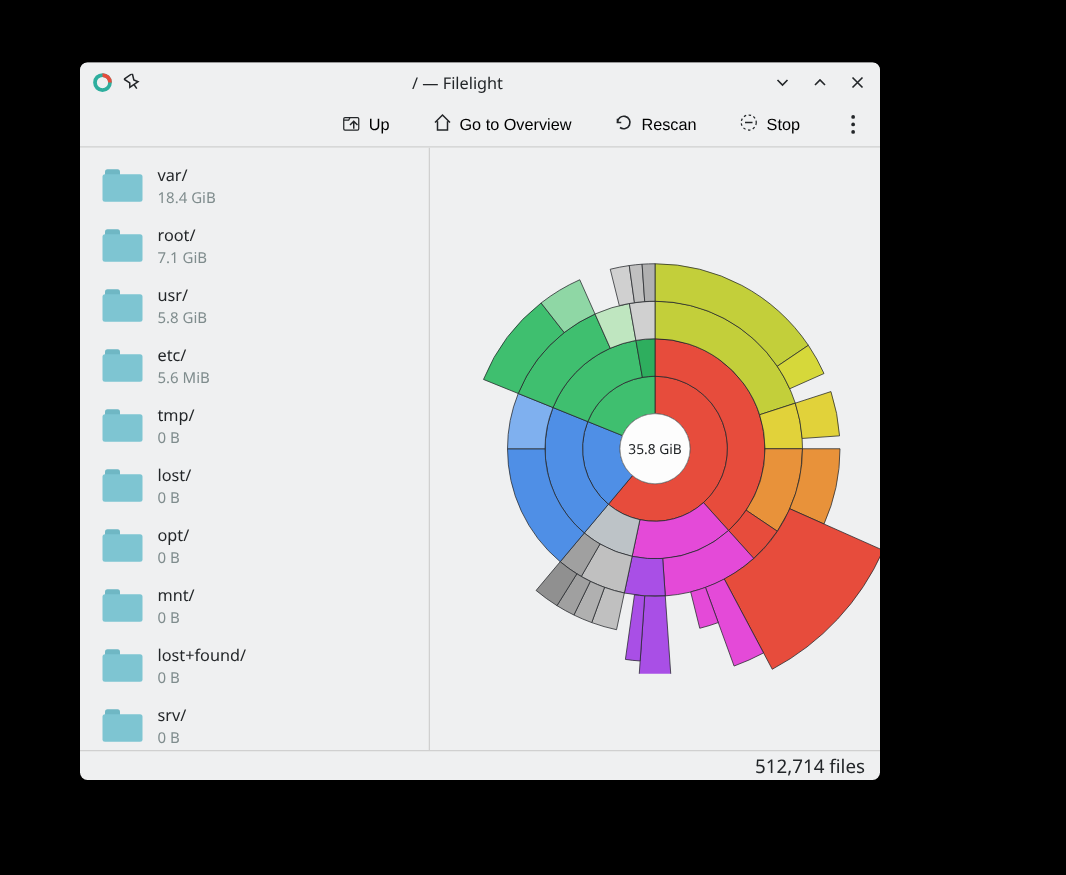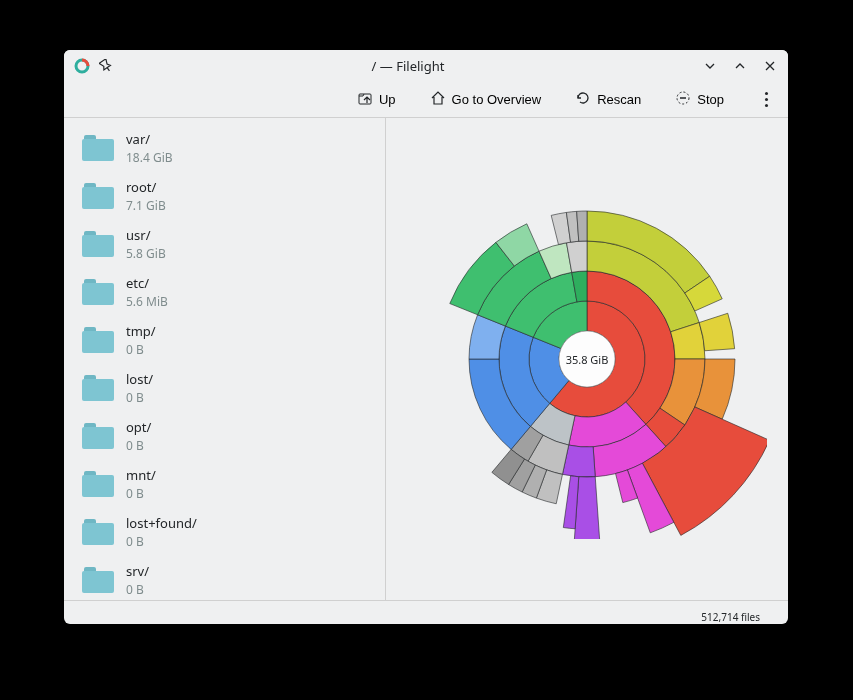--- a/index.html
+++ b/index.html
@@ -10,21 +10,21 @@
   color: #232629;
   width: 853px;
   height: 700px;
   overflow: hidden;
   position: relative;
 }
 .window {
   position: absolute;
   left: 64px;
   top: 50px;
-  width: 724px;
+  width: 640px;
   height: 574px;
   background: #eff0f1;
   border-radius: 6px;
   box-shadow: 0 8px 24px rgba(0,0,0,0.5);
   display: flex;
   flex-direction: column;
   overflow: hidden;
 }
 .titlebar {
   height: 32px;
@@ -105,24 +105,24 @@
   flex: 1;
   position: relative;
   display: flex;
   align-items: center;
   justify-content: center;
 }
 .statusbar {
   height: 24px;
   border-top: 1px solid #d0d0d0;
   display: flex;
-  align-items: flex-end;
+  align-items: center;
   justify-content: flex-end;
-  padding: 0 28px;
-  font-size: 10px;
+  padding: 0 12px;
+  font-size: 15px;
 }
 svg.sunburst { width: 360px; height: 360px; }
 .center-label {
   position: absolute;
   font-size: 11px;
   color: #232629;
   text-align: center;
 }
 </style>
 </head>

